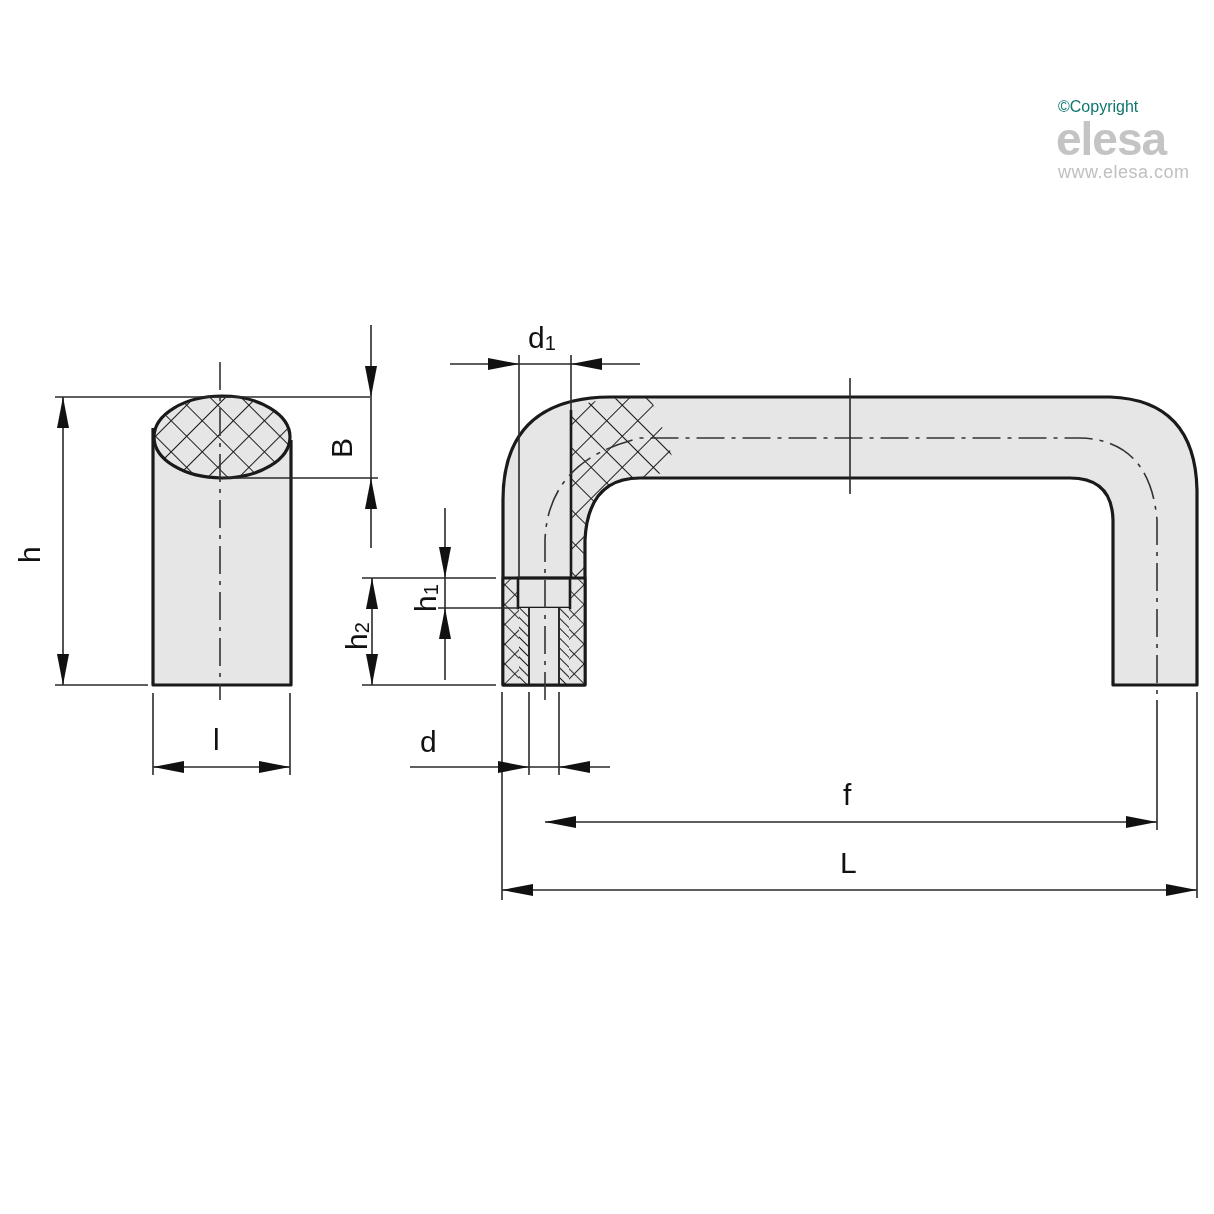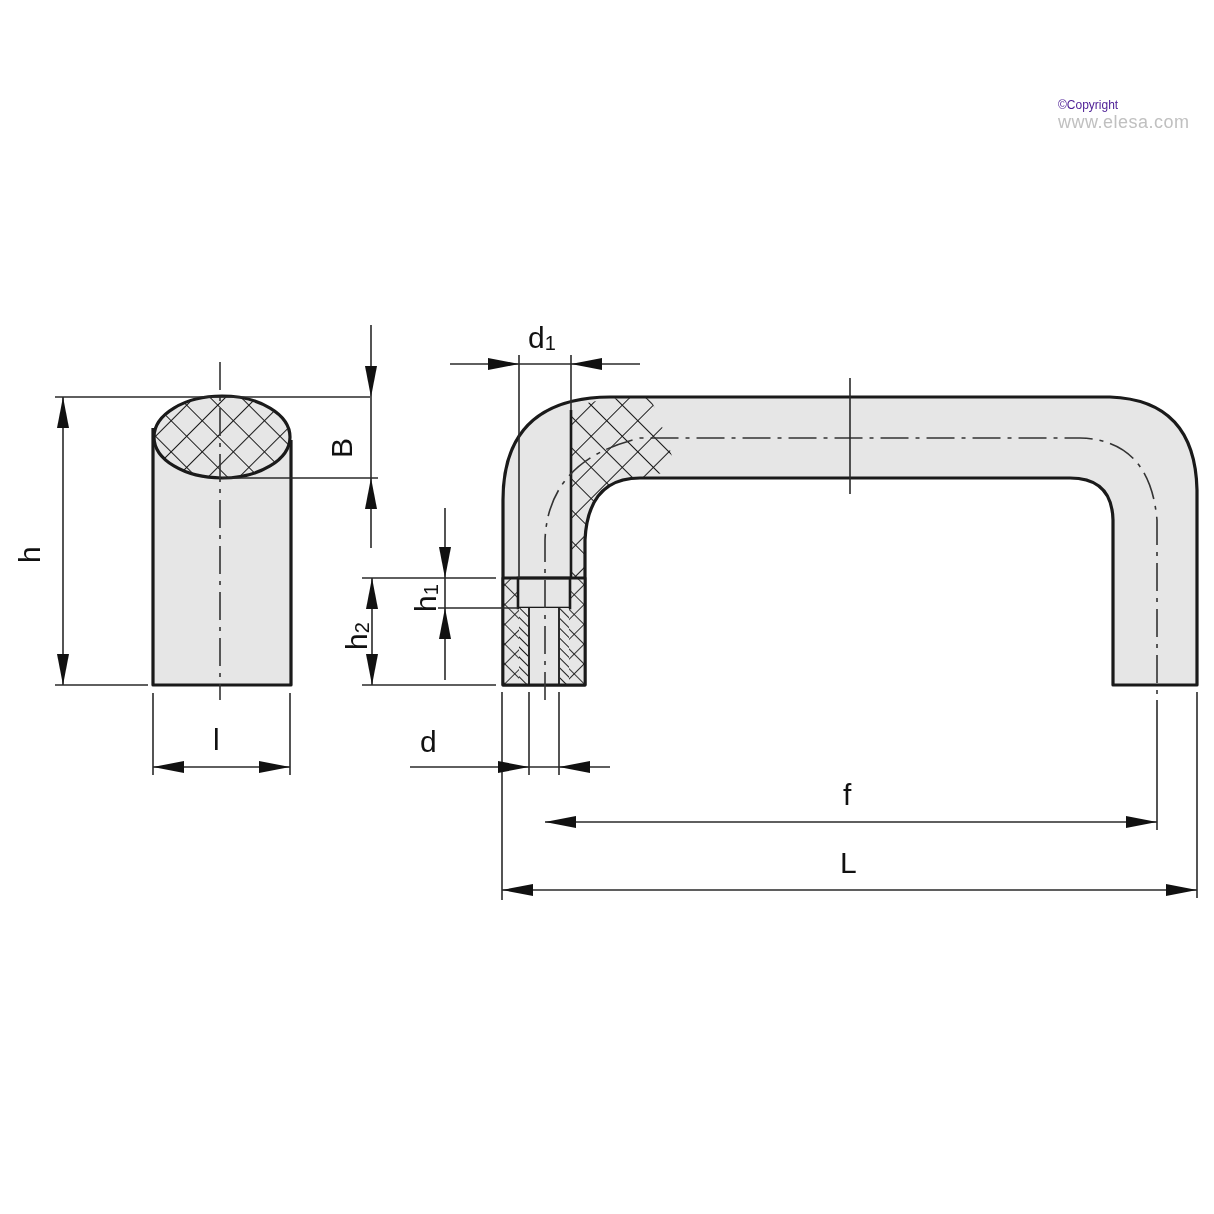--- a/index.html
+++ b/index.html
@@ -6,29 +6,30 @@
   body { width: 1214px; height: 1214px; position: relative; overflow: hidden; font-family: "Liberation Sans", sans-serif; }
   #drawing { position: absolute; left: 0; top: 0; width: 1214px; height: 1214px; }
   .outline { fill: none; stroke: #1a1a1a; stroke-width: 3.2; stroke-linejoin: round; }
   .body-fill { fill: #e6e6e6; stroke: none; }
   .thin { stroke: #2a2a2a; stroke-width: 1.6; fill: none; }
   .center { stroke: #333; stroke-width: 1.6; fill: none; stroke-dasharray: 28 7 4 7; }
   .arrow { fill: #111; stroke: none; }
   .dim-label { font-family: "Liberation Sans", sans-serif; font-size: 30px; fill: #111; }
   .dim-sub { font-size: 20px; }
   .logo-wrap { position: absolute; left: 1046px; top: 98px; width: 150px; text-align: left; color: #bdbdbd; }
-  .logo-copy { font-family: "Liberation Sans", sans-serif; font-size: 12px; color: #4c1d95; margin-left: 12px; }
+  .logo-copy { font-family: "Liberation Sans", sans-serif; font-size: 16px; color: #0f766e; margin-left: 12px; }
   .logo-name { font-family: "Liberation Sans", sans-serif; font-size: 46px; font-weight: bold; color: #c4c4c4; letter-spacing: -1px; line-height: 46px; margin-left: 10px; }
   .logo-url { font-family: "Liberation Sans", sans-serif; font-size: 18px; color: #c0c0c0; margin-left: 12px; letter-spacing: 0.5px; }
 </style>
 </head>
 <body>
 
 <div class="logo-wrap">
   <div class="logo-copy">©Copyright</div>
+  <div class="logo-name">elesa</div>
   <div class="logo-url">www.elesa.com</div>
 </div>
 
 <svg id="drawing" viewBox="0 0 1214 1214" xmlns="http://www.w3.org/2000/svg">
   <defs>
     <pattern id="cross" patternUnits="userSpaceOnUse" width="22" height="22" patternTransform="rotate(45)">
       <rect width="22" height="22" fill="#e6e6e6"></rect>
       <line x1="0" y1="0" x2="0" y2="22" stroke="#1a1a1a" stroke-width="2"></line>
       <line x1="0" y1="0" x2="22" y2="0" stroke="#1a1a1a" stroke-width="2"></line>
     </pattern>

